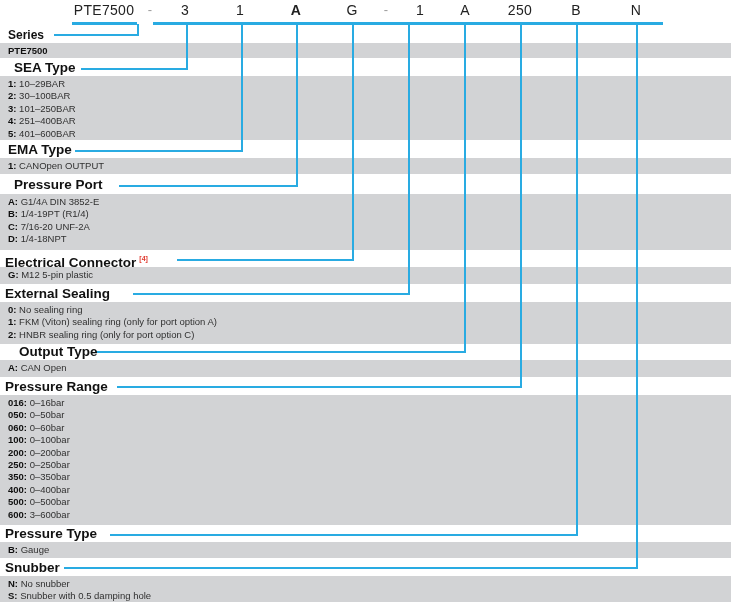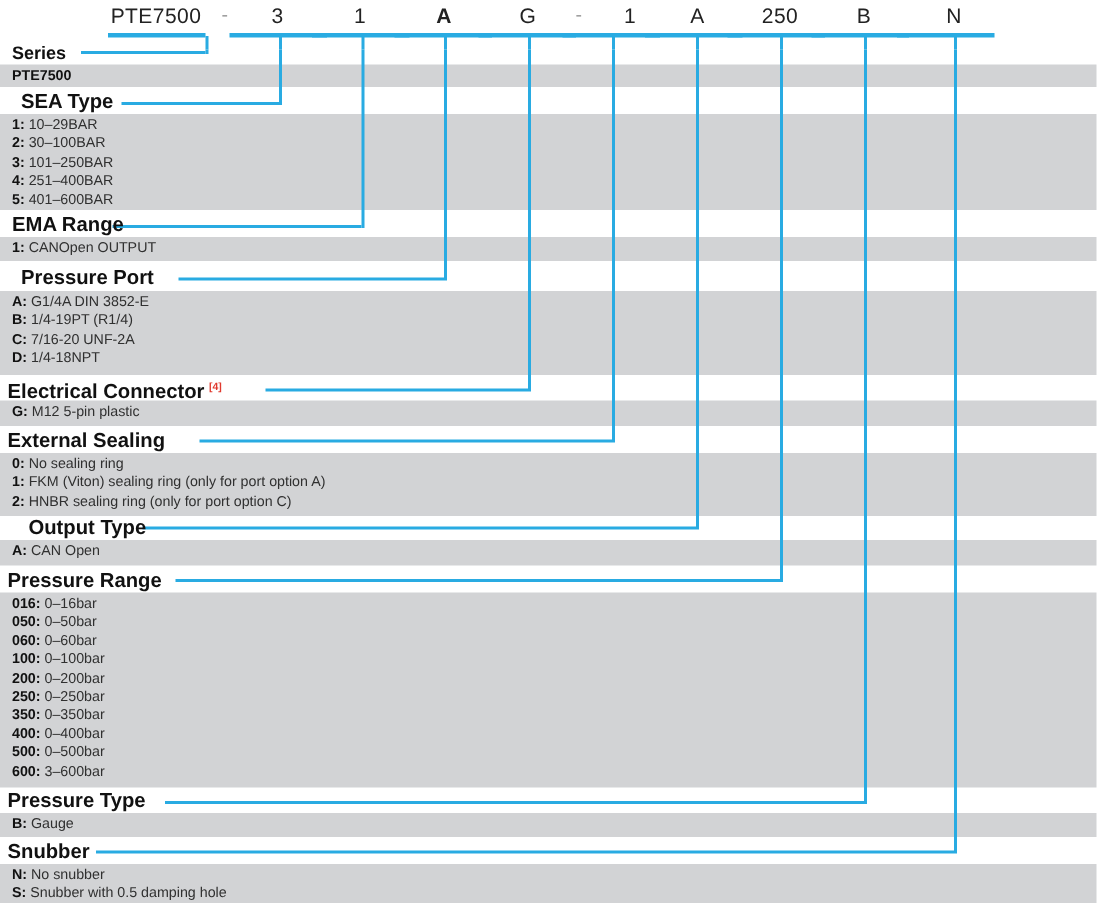--- a/index.html
+++ b/index.html
@@ -134,21 +134,21 @@
     </div>
   <div id="sections">
       <div class="hdr-label" style="left: 8px; top: 28px; font-size: 12px; line-height: 15px;"><span>Series</span></div>
       <div class="opt" style="top: 45px;"><b>PTE7500</b></div>
       <div class="hdr-label" style="left: 14px; top: 59px; font-size: 13.5px; line-height: 18px; text-align: center;"><span>SEA Type</span></div>
       <div class="opt" style="top: 78px;"><b>1:</b><span> 10–29BAR</span></div>
       <div class="opt" style="top: 90.4px;"><b>2:</b><span> 30–100BAR</span></div>
       <div class="opt" style="top: 102.8px;"><b>3:</b><span> 101–250BAR</span></div>
       <div class="opt" style="top: 115.2px;"><b>4:</b><span> 251–400BAR</span></div>
       <div class="opt" style="top: 127.6px;"><b>5:</b><span> 401–600BAR</span></div>
-      <div class="hdr-label" style="left: 8px; top: 141px; font-size: 13.5px; line-height: 18px;"><span>EMA Range</span></div>
+      <div class="hdr-label" style="left: 8px; top: 141px; font-size: 13.5px; line-height: 18px;"><span>EMA Type</span></div>
       <div class="opt" style="top: 160px;"><b>1:</b><span> CANOpen OUTPUT</span></div>
       <div class="hdr-label" style="left: 14px; top: 175px; font-size: 13.5px; line-height: 20px;"><span>Pressure Port</span></div>
       <div class="opt" style="top: 196px;"><b>A:</b><span> G1/4A DIN 3852-E</span></div>
       <div class="opt" style="top: 208.4px;"><b>B:</b><span> 1/4-19PT (R1/4)</span></div>
       <div class="opt" style="top: 220.8px;"><b>C:</b><span> 7/16-20 UNF-2A</span></div>
       <div class="opt" style="top: 233.2px;"><b>D:</b><span> 1/4-18NPT</span></div>
       <div class="hdr-label" style="left: 5px; top: 250px; font-size: 13.5px; line-height: 18px;"><span>Electrical Connector</span><span class="sup">[4]</span></div>
       <div class="opt" style="top: 269px;"><b>G:</b><span> M12 5-pin plastic</span></div>
       <div class="hdr-label" style="left: 5px; top: 284px; font-size: 13.5px; line-height: 19px;"><span>External Sealing</span></div>
       <div class="opt" style="top: 304px;"><b>0:</b><span> No sealing ring</span></div>

